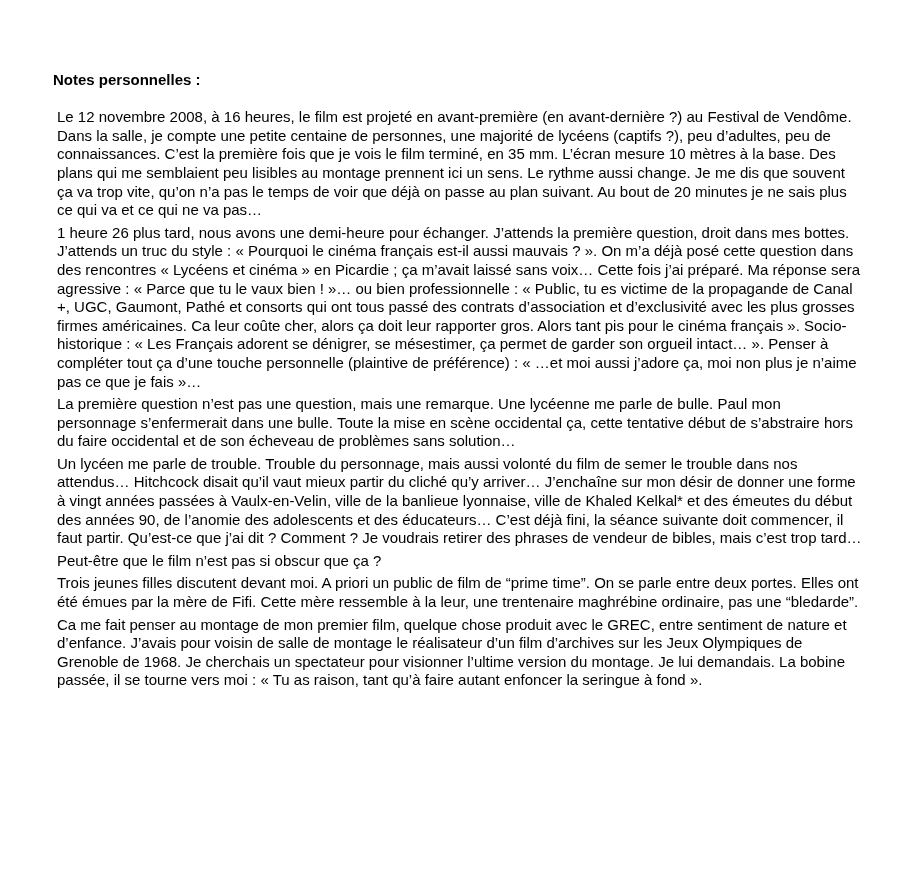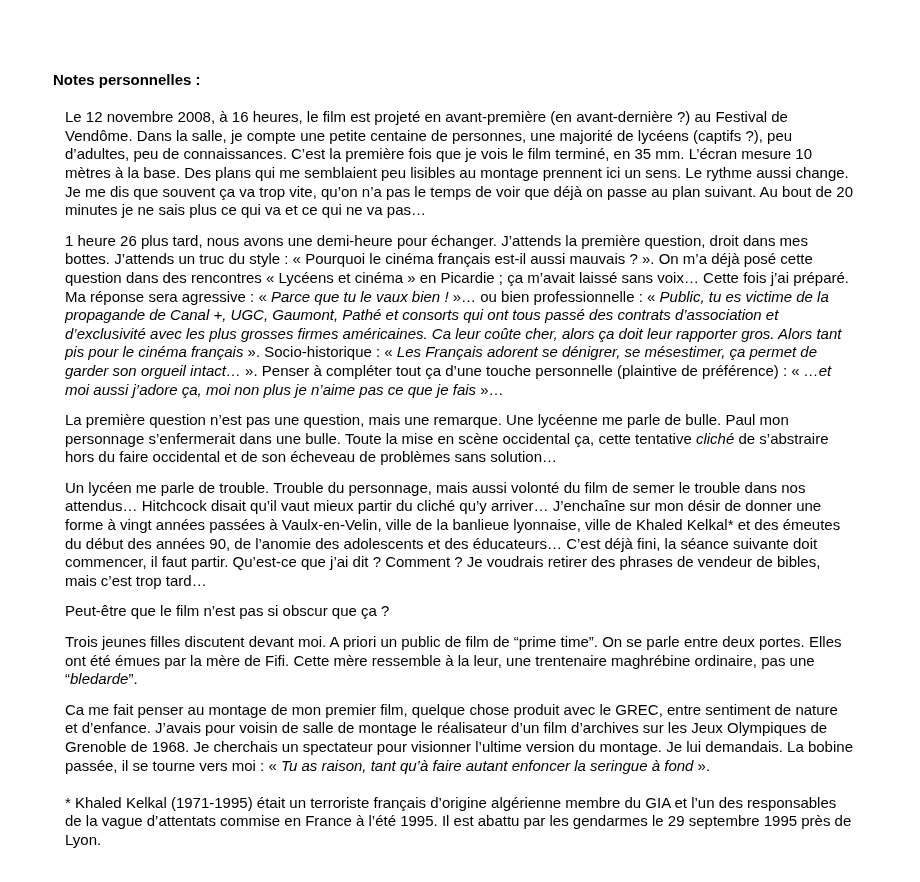--- a/index.html
+++ b/index.html
@@ -23,37 +23,35 @@
     color: #000000;
     background: #ffffff;
   }
   .doc-title {
     margin: 0 0 18.6px 0;
     font-size: 15px;
     font-weight: 700;
     line-height: 18.6px;
   }
   .para {
-    margin: 12px;
+    margin: 4px;
   }
   .para.gap {
     margin-top: 18.6px;
   }
   .seg-i {
-    font-style: italic;
   }
 </style>
 </head>
 <body>
 
 <div class="page">
   <p class="doc-title">Notes personnelles :</p>
   <div id="doc-body">
       <p class="para"><span>Le 12 novembre 2008, à 16 heures, le film est projeté en avant-première (en avant-dernière ?) au Festival de Vendôme. Dans la salle, je compte une petite centaine de personnes, une majorité de lycéens (captifs ?), peu d’adultes, peu de connaissances. C’est la première fois que je vois le film terminé, en 35 mm. L’écran mesure 10 mètres à la base. Des plans qui me semblaient peu lisibles au montage prennent ici un sens. Le rythme aussi change. Je me dis que souvent ça va trop vite, qu’on n’a pas le temps de voir que déjà on passe au plan suivant. Au bout de 20 minutes je ne sais plus ce qui va et ce qui ne va pas…</span></p>
       <p class="para"><span>1 heure 26 plus tard, nous avons une demi-heure pour échanger. J’attends la première question, droit dans mes bottes. J’attends un truc du style : « Pourquoi le cinéma français est-il aussi mauvais ? ». On m’a déjà posé cette question dans des rencontres « Lycéens et cinéma » en Picardie ; ça m’avait laissé sans voix… Cette fois j’ai préparé. Ma réponse sera agressive : « </span><span class="seg-i">Parce que tu le vaux bien !</span><span> »… ou bien professionnelle : « </span><span class="seg-i">Public, tu es victime de la propagande de Canal +, UGC, Gaumont, Pathé et consorts qui ont tous passé des contrats d’association et d’exclusivité avec les plus grosses firmes américaines. Ca leur coûte cher, alors ça doit leur rapporter gros. Alors tant pis pour le cinéma français</span><span> ». Socio-historique : « </span><span class="seg-i">Les Français adorent se dénigrer, se mésestimer, ça permet de garder son orgueil intact…</span><span> ». Penser à compléter tout ça d’une touche personnelle (plaintive de préférence) : « </span><span class="seg-i">…et moi aussi j’adore ça, moi non plus je n’aime pas ce que je fais</span><span> »…</span></p>
-      <p class="para"><span>La première question n’est pas une question, mais une remarque. Une lycéenne me parle de bulle. Paul mon personnage s’enfermerait dans une bulle. Toute la mise en scène occidental ça, cette tentative </span><span class="seg-i">cliché</span><span> de s’abstraire hors du faire occidental et de son écheveau de problèmes sans solution…</span></p>
+      <p class="para"><span>La première question n’est pas une question, mais une remarque. Une lycéenne me parle de bulle. Paul mon personnage s’enfermerait dans une bulle. Toute la mise en scène occidental ça, cette tentative </span><span class="seg-i">début</span><span> de s’abstraire hors du faire occidental et de son écheveau de problèmes sans solution…</span></p>
       <p class="para"><span>Un lycéen me parle de trouble. Trouble du personnage, mais aussi volonté du film de semer le trouble dans nos attendus… Hitchcock disait qu’il vaut mieux partir du cliché qu’y arriver… J’enchaîne sur mon désir de donner une forme à vingt années passées à Vaulx-en-Velin, ville de la banlieue lyonnaise, ville de Khaled Kelkal* et des émeutes du début des années 90, de l’anomie des adolescents et des éducateurs… C’est déjà fini, la séance suivante doit commencer, il faut partir. Qu’est-ce que j’ai dit ? Comment ? Je voudrais retirer des phrases de vendeur de bibles, mais c’est trop tard…</span></p>
       <p class="para"><span>Peut-être que le film n’est pas si obscur que ça ?</span></p>
       <p class="para"><span>Trois jeunes filles discutent devant moi. A priori un public de film de “prime time”. On se parle entre deux portes. Elles ont été émues par la mère de Fifi. Cette mère ressemble à la leur, une trentenaire maghrébine ordinaire, pas une “</span><span class="seg-i">bledarde</span><span>”.</span></p>
       <p class="para"><span>Ca me fait penser au montage de mon premier film, quelque chose produit avec le GREC, entre sentiment de nature et d’enfance. J’avais pour voisin de salle de montage le réalisateur d’un film d’archives sur les Jeux Olympiques de Grenoble de 1968. Je cherchais un spectateur pour visionner l’ultime version du montage. Je lui demandais. La bobine passée, il se tourne vers moi : « </span><span class="seg-i">Tu as raison, tant qu’à faire autant enfoncer la seringue à fond</span><span> ».</span></p>
-      <p class="para gap"><span>* Khaled Kelkal (1971-1995) était un terroriste français d’origine algérienne membre du GIA et l’un des responsables de la vague d’attentats commise en France à l’été 1995. Il est abattu par les gendarmes le 29 septembre 1995 près de Lyon.</span></p>
     </div>
 </div>
 
 </body></html>

